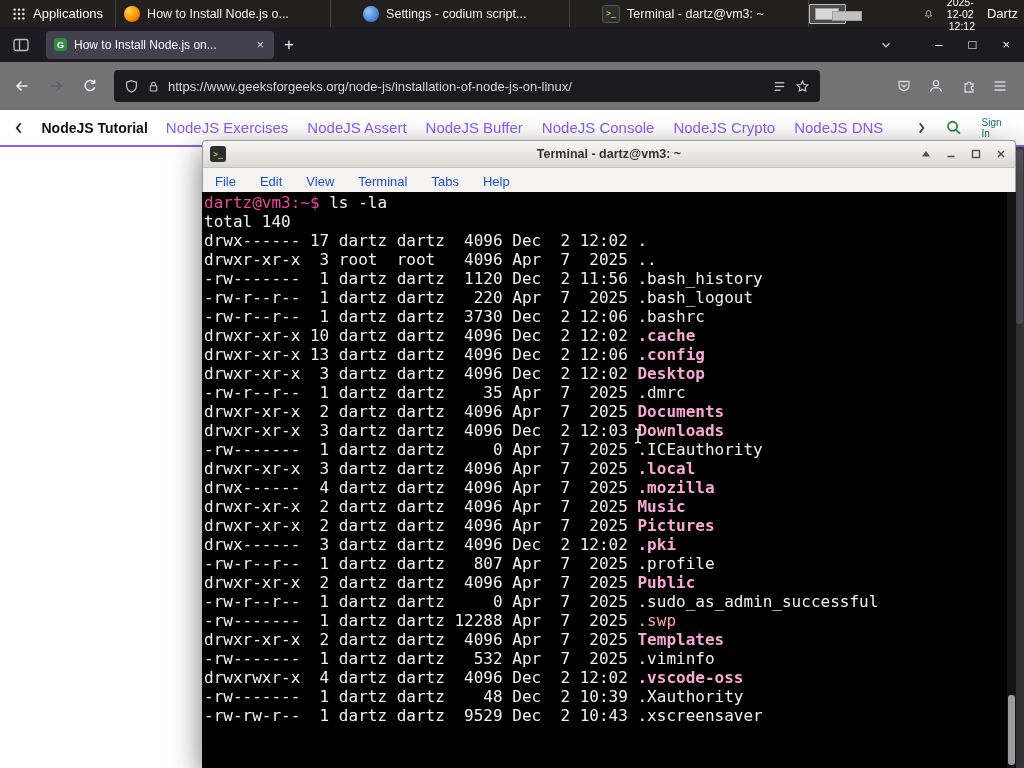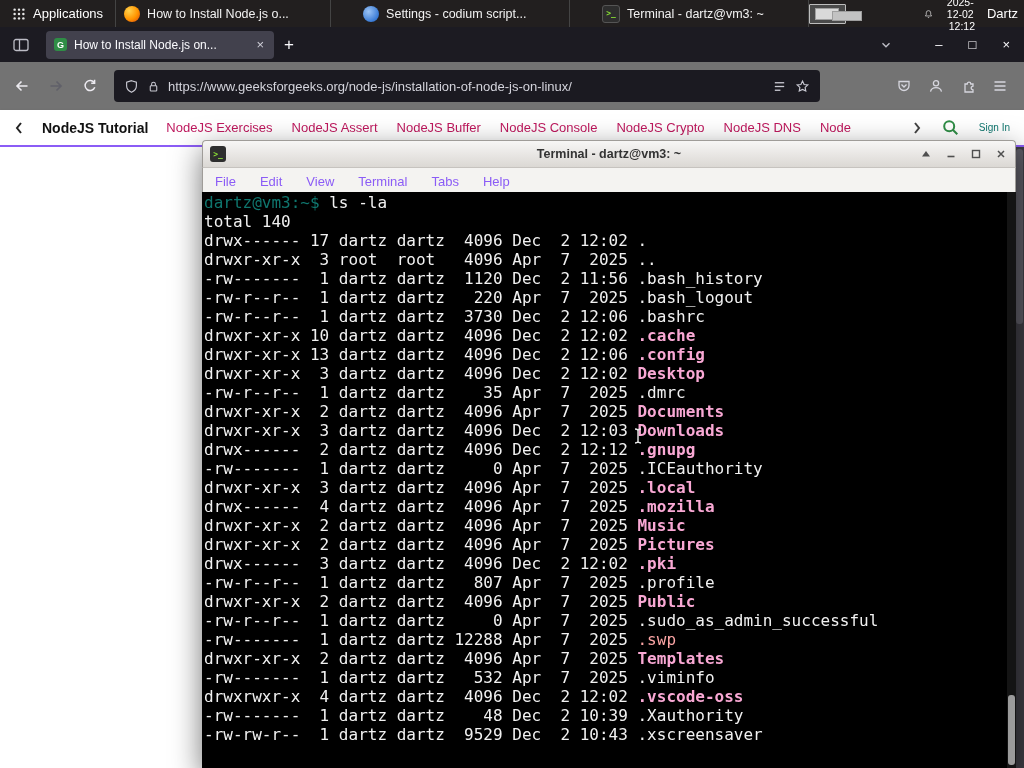--- a/index.html
+++ b/index.html
@@ -47,46 +47,46 @@
   .urlbar{width:686px;height:32px;background:#1b1a21;border-radius:4px;display:flex;
     align-items:center;gap:8px;padding:0 10px;margin-left:4px;}
   .url{font-size:13px;color:#d4d4dc;white-space:nowrap;overflow:hidden;flex:1;}
   .right-icons{margin-left:auto;display:flex;align-items:center;gap:16px;padding-right:8px;}
   
   .gfgnav{height:35px;background:#fff;display:flex;align-items:center;gap:18px;
     padding:0 14px;border-bottom:2px solid #8b5cf6;box-shadow:0 1px 3px rgba(0,0,0,.10);
     flex:0 0 35px;color:#3a3a3a;}
   .gactive{font-weight:bold;font-size:14px;color:#111;white-space:nowrap;}
   .gitems{display:flex;gap:19px;overflow:hidden;}
-  .gitem{font-size:13px;white-space:nowrap;color:#be185d;cursor:default;}
+  .gitem{font-size:15px;white-space:nowrap;color:#8b5cf6;cursor:default;}
   .gright{margin-left:auto;display:flex;align-items:center;gap:20px;}
   .signin{font-size:10px;color:#0f766e;}
   .page{flex:1;background:#fff;position:relative;}
   .pagescroll{position:absolute;top:0;right:0;bottom:0;width:9px;background:#3e3d44;}
   .pthumb{position:absolute;top:2px;left:1px;width:7px;height:175px;background:#5c5b64;border-radius:3px;}
   
   .term{position:absolute;left:202px;top:140px;width:814px;height:628px;z-index:30;
     box-shadow:0 10px 30px rgba(0,0,0,.55);border-radius:4px 4px 0 0;}
   .term-title{height:26px;background:linear-gradient(#f7f6f5,#dbd8d4);
     border:1px solid #9f9c98;border-bottom:1px solid #c6c3bf;border-radius:4px 4px 0 0;
     position:relative;display:flex;align-items:center;}
   .term-title .ttext{position:absolute;left:0;right:0;text-align:center;
     font-size:12.5px;font-weight:bold;color:#333;}
   .term-ico{position:absolute;left:7px;top:5px;width:16px;height:16px;background:#2e2e2e;
     border-radius:3px;color:#8ae234;font:bold 8px "DejaVu Sans Mono",monospace;
     display:flex;align-items:center;justify-content:center;}
   .tctrls{position:absolute;right:8px;top:0;height:100%;display:flex;align-items:center;gap:13px;}
   .term-menu{height:26px;background:#f4f3f1;border-left:1px solid #9f9c98;border-right:1px solid #9f9c98;
     border-bottom:1px solid #ddd9d5;display:flex;align-items:center;gap:24px;padding:0 12px;}
-  .tmenu-item{font-size:13px;color:#8b5cf6;cursor:default;}
+  .tmenu-item{font-size:13px;color:#1d4ed8;cursor:default;}
   .term-screen{position:absolute;top:52px;left:0;right:0;bottom:0;background:#000;overflow:hidden;
     font-family:"DejaVu Sans Mono",monospace;font-size:16px;line-height:19px;color:#f1f1f1;
     padding:1px 0 0 2px;}
   .tline{white-space:pre;height:19px;}
-  .green{color:#0f766e;}
+  .green{color:#ec4899;}
   .blue{color:#f9a8d4;font-weight:bold;}
   .dim{color:#fca5a5;}
   .tscroll{position:absolute;top:0;right:0;bottom:0;width:9px;background:#141414;}
   .tthumb{position:absolute;right:1px;top:503px;width:7px;height:70px;background:#9b9b9b;border-radius:3px;}
   .ibeam{position:absolute;left:632px;top:427px;z-index:40;}
 </style>
 </head>
 <body>
 
 <div class="panel">
@@ -284,21 +284,20 @@
         <div class="tline"><span>drwxr-xr-x  3 root  root   4096 Apr  7  2025 </span><span>..</span></div>
         <div class="tline"><span>-rw-------  1 dartz dartz  1120 Dec  2 11:56 </span><span>.bash_history</span></div>
         <div class="tline"><span>-rw-r--r--  1 dartz dartz   220 Apr  7  2025 </span><span>.bash_logout</span></div>
         <div class="tline"><span>-rw-r--r--  1 dartz dartz  3730 Dec  2 12:06 </span><span>.bashrc</span></div>
         <div class="tline"><span>drwxr-xr-x 10 dartz dartz  4096 Dec  2 12:02 </span><span class="blue">.cache</span></div>
         <div class="tline"><span>drwxr-xr-x 13 dartz dartz  4096 Dec  2 12:06 </span><span class="blue">.config</span></div>
         <div class="tline"><span>drwxr-xr-x  3 dartz dartz  4096 Dec  2 12:02 </span><span class="blue">Desktop</span></div>
         <div class="tline"><span>-rw-r--r--  1 dartz dartz    35 Apr  7  2025 </span><span>.dmrc</span></div>
         <div class="tline"><span>drwxr-xr-x  2 dartz dartz  4096 Apr  7  2025 </span><span class="blue">Documents</span></div>
         <div class="tline"><span>drwxr-xr-x  3 dartz dartz  4096 Dec  2 12:03 </span><span class="blue">Downloads</span></div>
-        <div class="tline"><span>drwx------  2 dartz dartz  4096 Dec  2 12:12 </span><span class="blue">.gnupg</span></div>
         <div class="tline"><span>-rw-------  1 dartz dartz     0 Apr  7  2025 </span><span>.ICEauthority</span></div>
         <div class="tline"><span>drwxr-xr-x  3 dartz dartz  4096 Apr  7  2025 </span><span class="blue">.local</span></div>
         <div class="tline"><span>drwx------  4 dartz dartz  4096 Apr  7  2025 </span><span class="blue">.mozilla</span></div>
         <div class="tline"><span>drwxr-xr-x  2 dartz dartz  4096 Apr  7  2025 </span><span class="blue">Music</span></div>
         <div class="tline"><span>drwxr-xr-x  2 dartz dartz  4096 Apr  7  2025 </span><span class="blue">Pictures</span></div>
         <div class="tline"><span>drwx------  3 dartz dartz  4096 Dec  2 12:02 </span><span class="blue">.pki</span></div>
         <div class="tline"><span>-rw-r--r--  1 dartz dartz   807 Apr  7  2025 </span><span>.profile</span></div>
         <div class="tline"><span>drwxr-xr-x  2 dartz dartz  4096 Apr  7  2025 </span><span class="blue">Public</span></div>
         <div class="tline"><span>-rw-r--r--  1 dartz dartz     0 Apr  7  2025 </span><span>.sudo_as_admin_successful</span></div>
         <div class="tline"><span>-rw-------  1 dartz dartz 12288 Apr  7  2025 </span><span class="dim">.swp</span></div>

